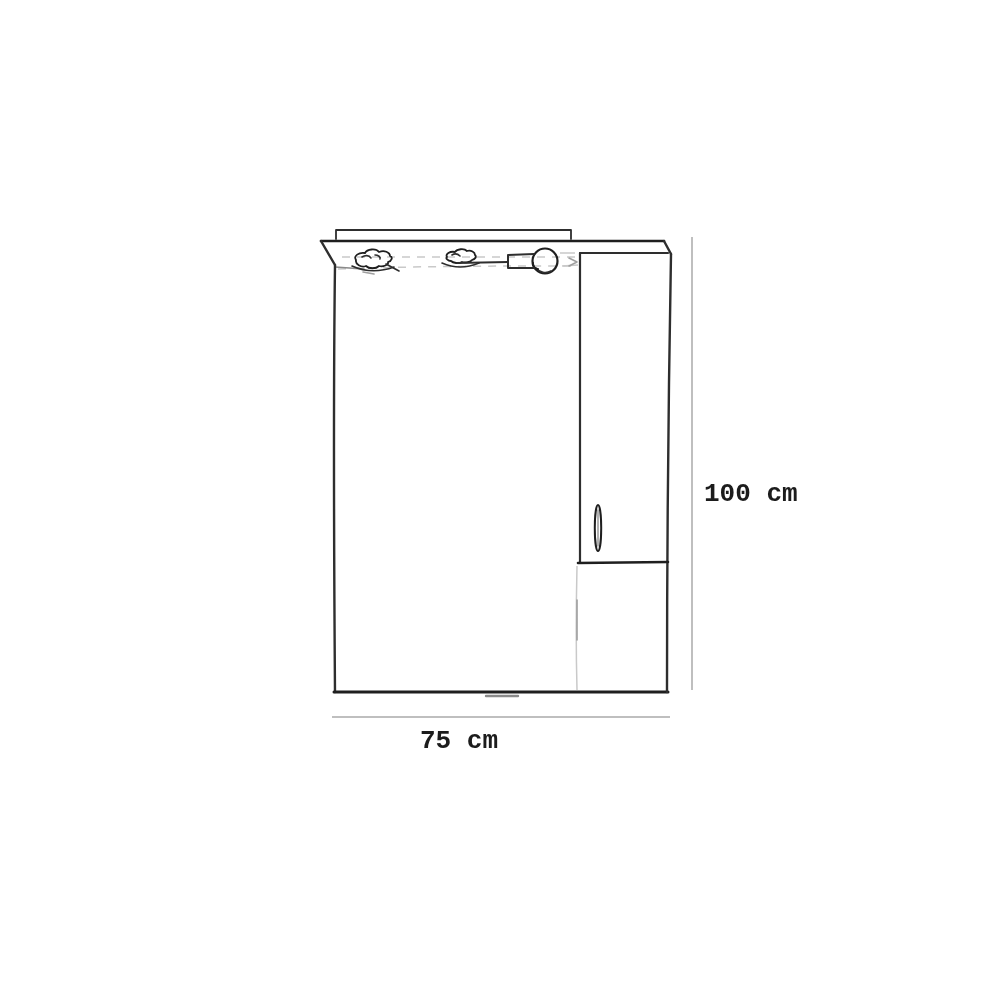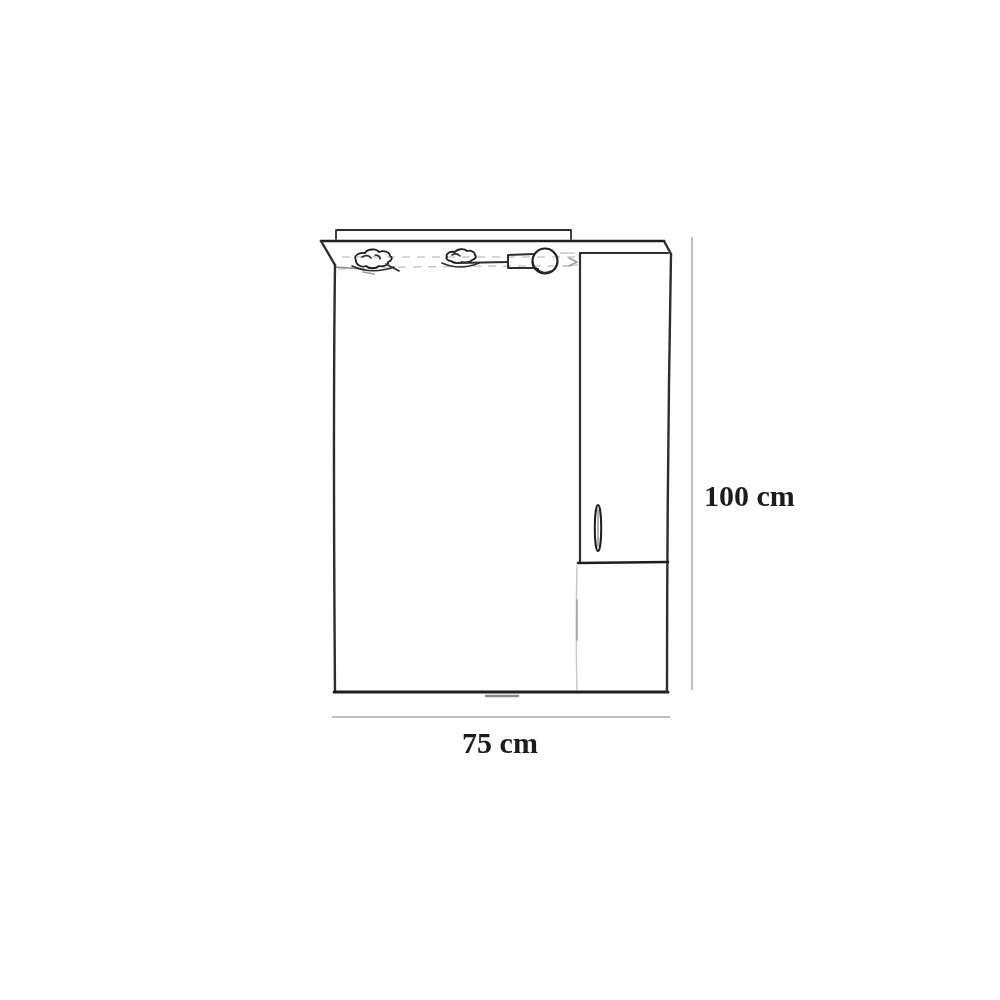--- a/index.html
+++ b/index.html
@@ -35,27 +35,27 @@
   .lw26 { stroke-width: 2.6; }
   .lw30 { stroke-width: 3.0; }
   .dark { stroke: var(--color-line-dark); }
   .dim  { fill: none; stroke: var(--color-dimension-line); stroke-width: 2; stroke-linecap: butt; }
   .faint { fill: none; stroke: var(--color-faint-line); stroke-width: 1.5; }
   .faint-dash { stroke-dasharray: 8 7; }
   .mid-gray { stroke: #9f9f9f; }
   .soft-gray { stroke: #8a8a8a; }
   .dim-label {
     position: absolute;
-    font-family: Liberation Serif, serif;
-    font-size: 30px;
+    font-family: Liberation Mono, monospace;
+    font-size: 26px;
     font-weight: 700;
     color: var(--color-label-text);
     white-space: nowrap;
   }
-  .width-label { left: 420px; top: 726px; width: 160px; text-align: center; }
+  .width-label { left: 420px; top: 726px; width: 160px; }
   .height-label { left: 704px; top: 479px; }
 </style>
 </head>
 <body>
 
 <div class="canvas">
 
   <svg class="drawing-svg" width="1000" height="1000" viewBox="0 0 1000 1000">
 
     <g>

